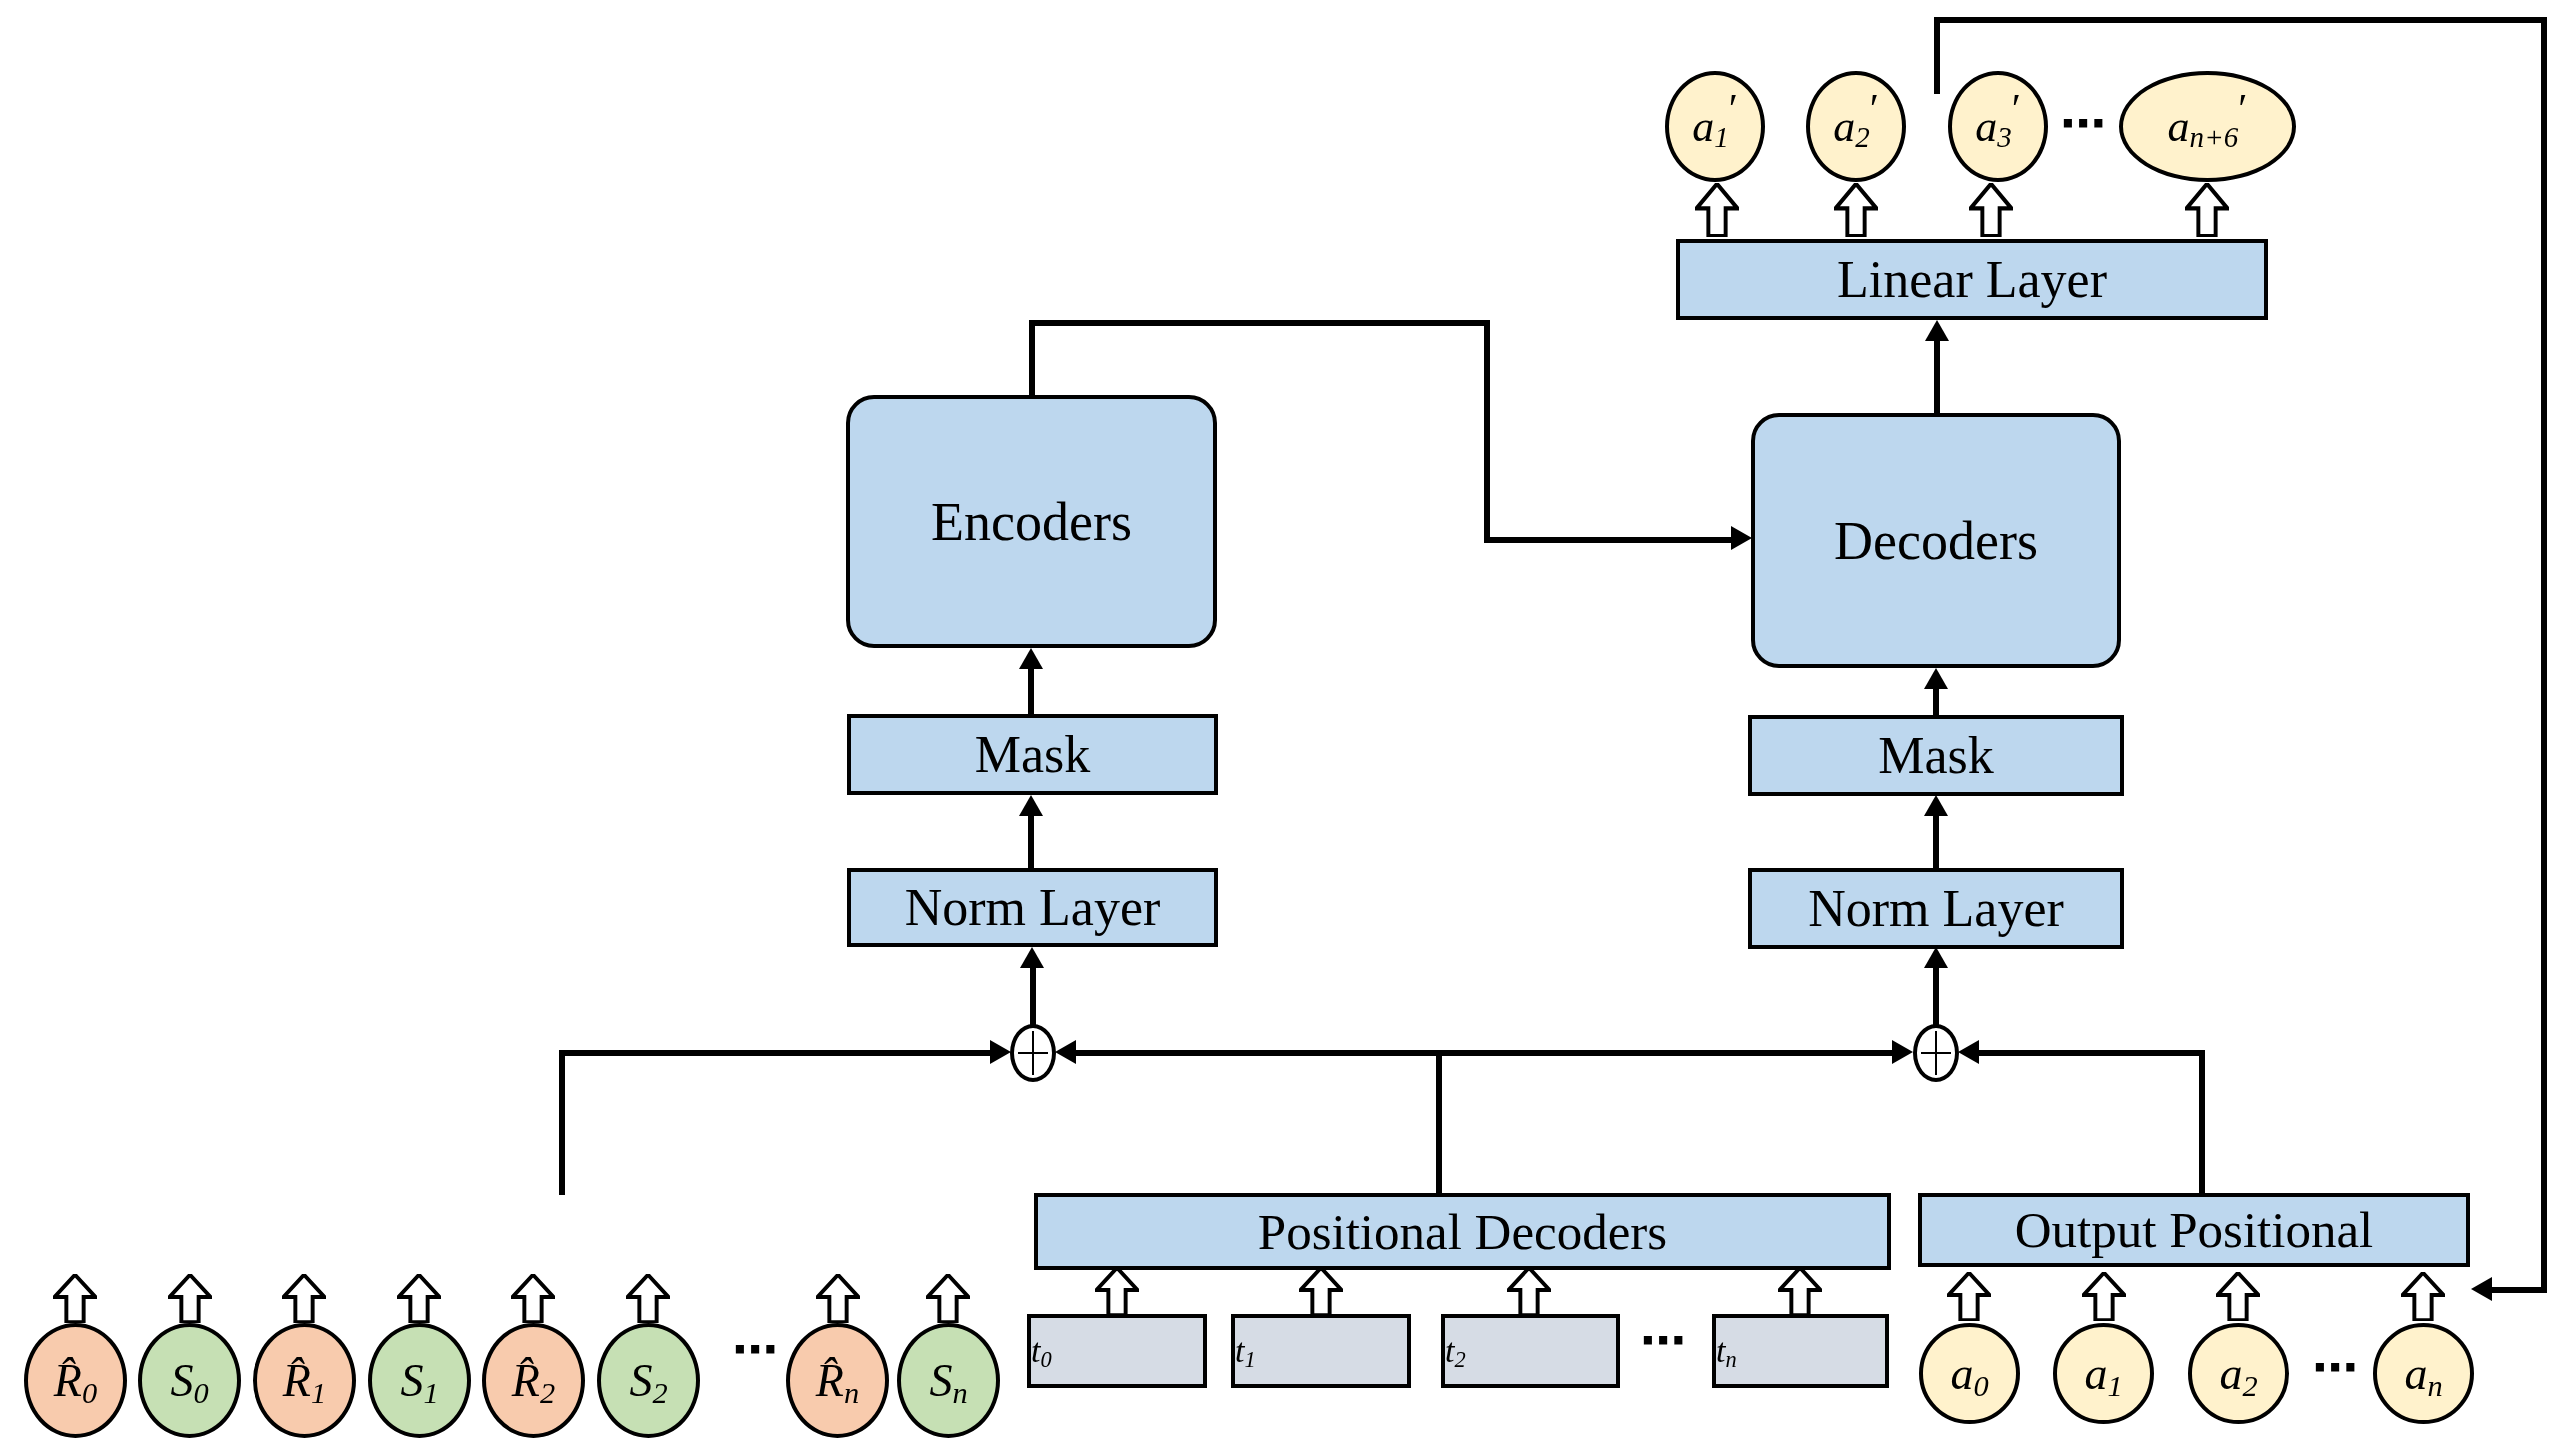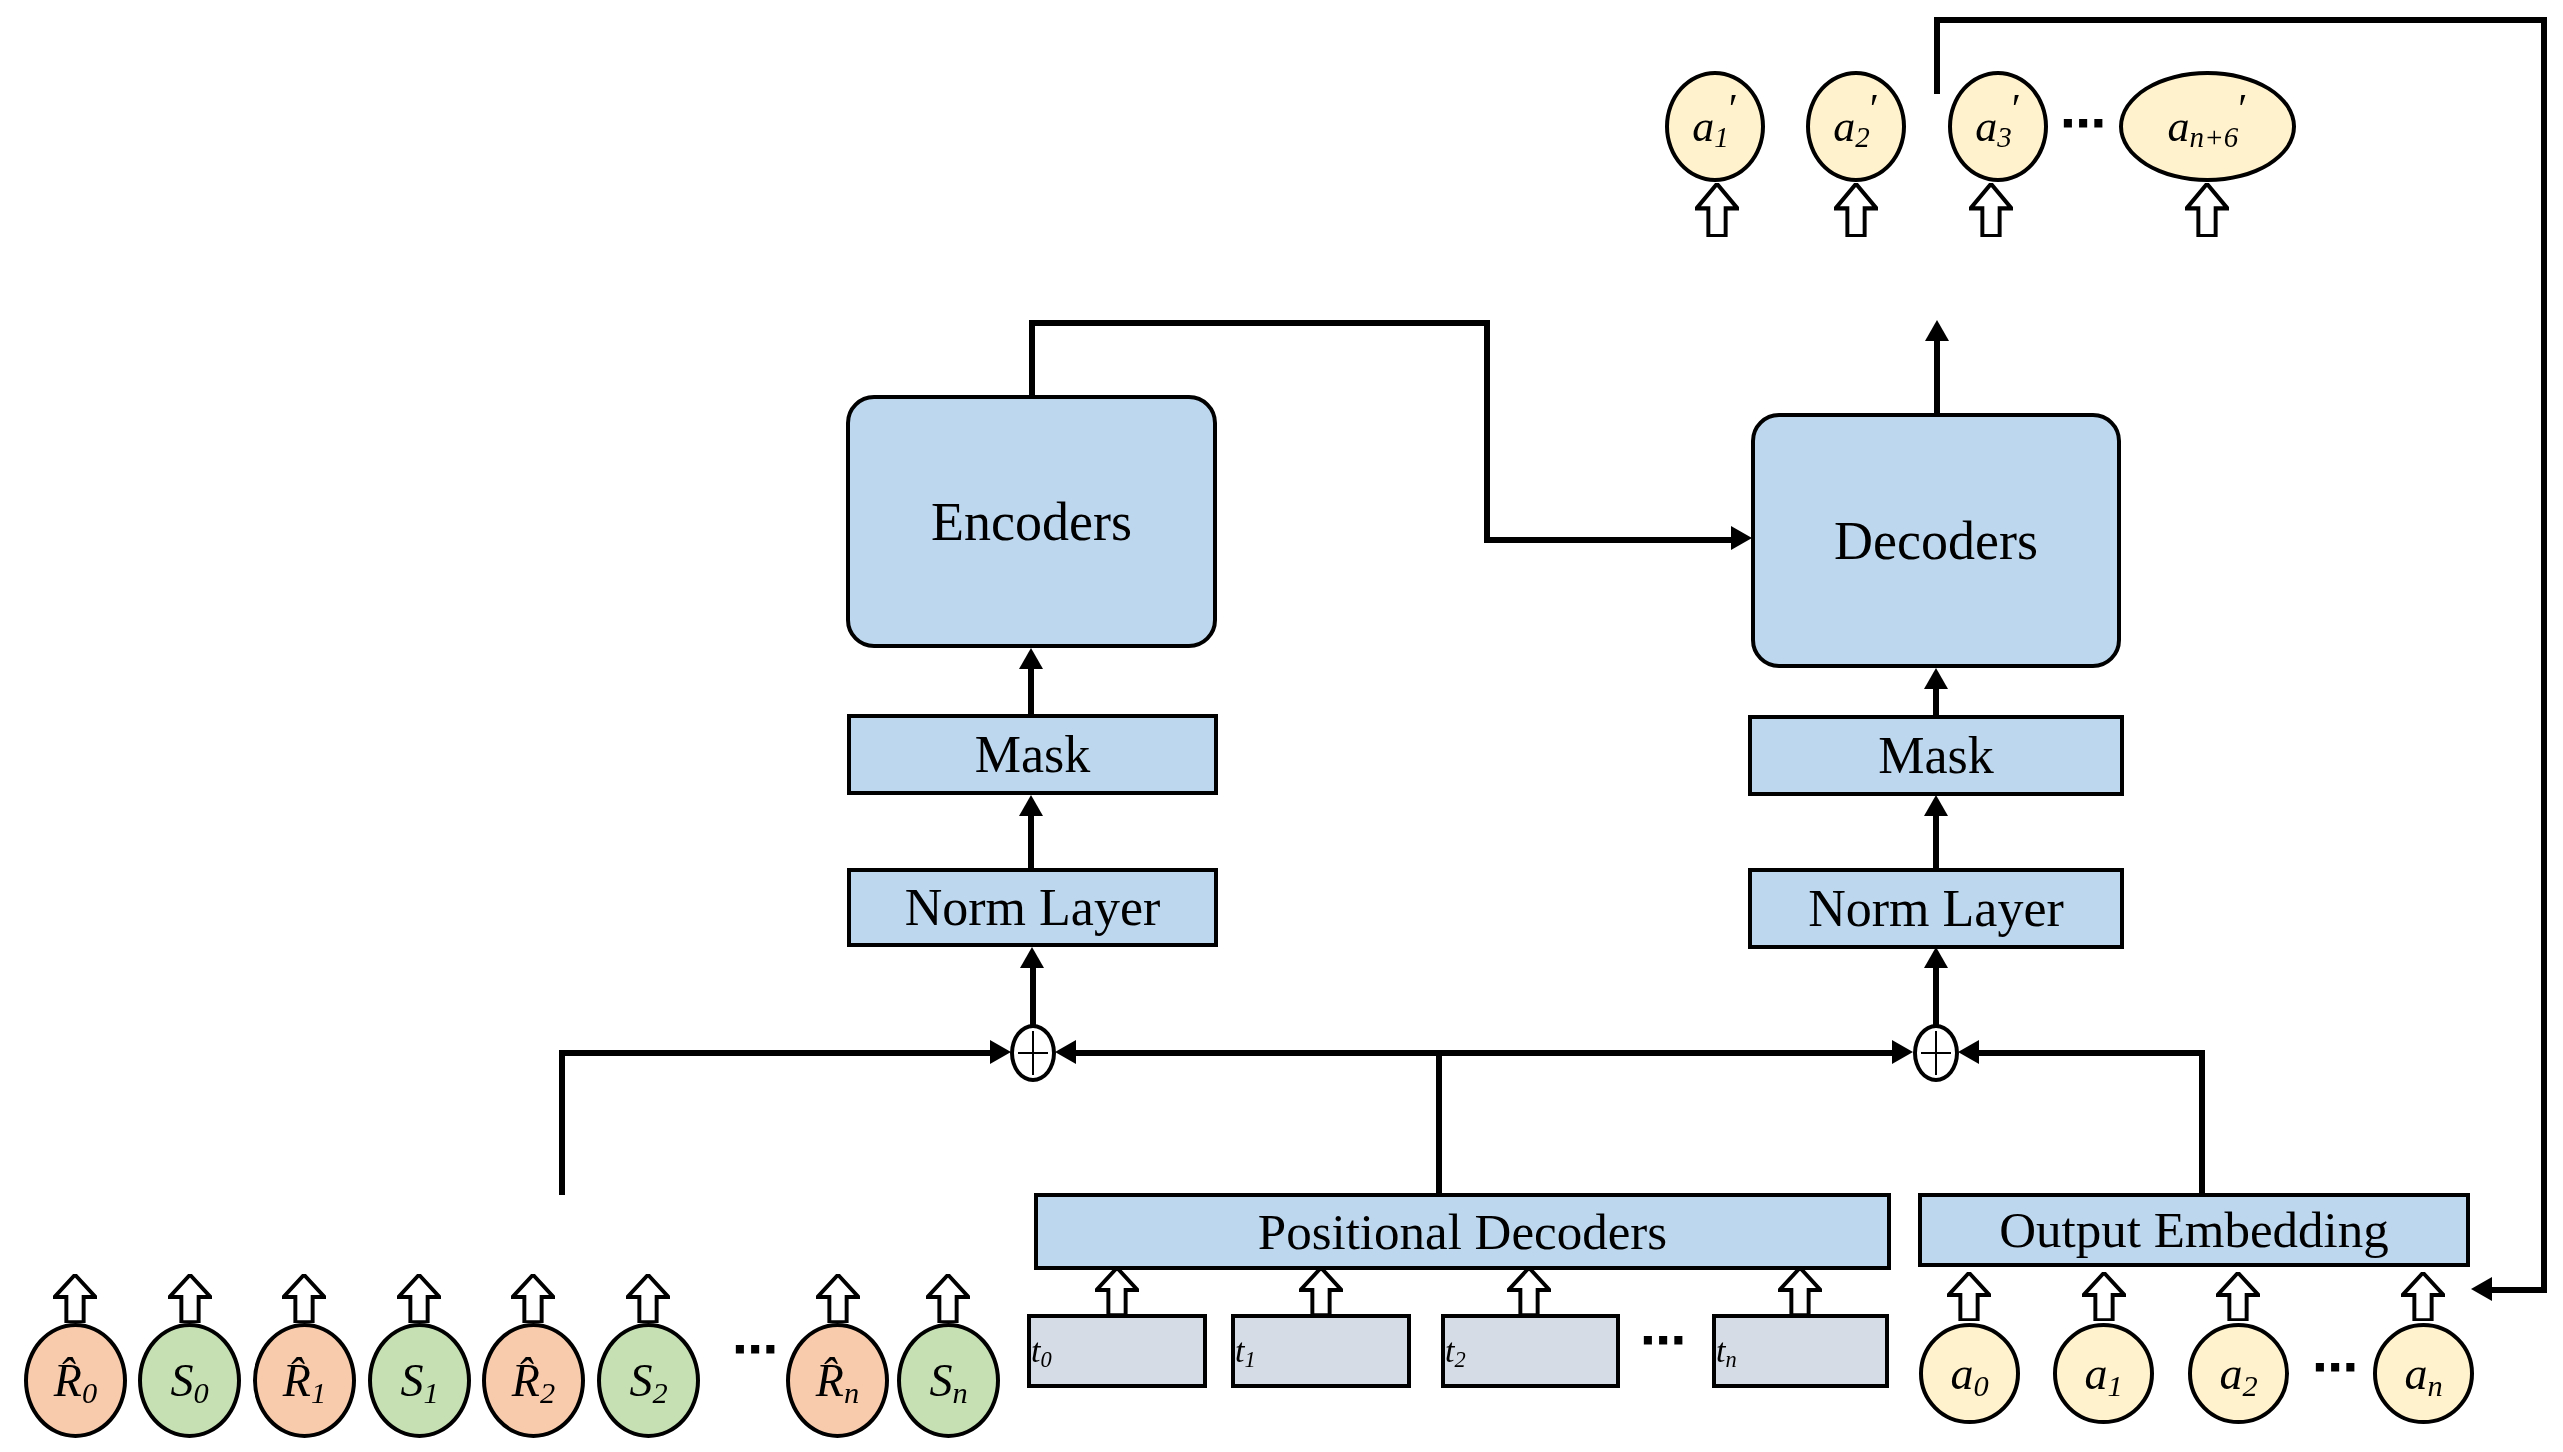--- a/index.html
+++ b/index.html
@@ -133,25 +133,28 @@
   </div>
   <div class="box" style="left:1748px;top:715px;width:376px;height:81px;">
     <span>Mask</span>
   </div>
   <div class="box" style="left:847px;top:868px;width:371px;height:79px;">
     <span>Norm Layer</span>
   </div>
   <div class="box" style="left:1748px;top:868px;width:376px;height:81px;">
     <span>Norm Layer</span>
   </div>
+  <div class="box" style="left:1676px;top:239px;width:592px;height:81px;">
+    <span>Linear Layer</span>
+  </div>
   <div class="box emb" style="left:1034px;top:1193px;width:857px;height:77px;">
     <span>Positional Decoders</span>
   </div>
   <div class="box emb" style="left:1918px;top:1193px;width:552px;height:74px;">
-    <span>Output Embedding</span>
+    <span>Output Positional</span>
   </div>
 
   <svg class="holarr tall" style="left:1695px;top:183px;" viewBox="0 0 56 64" preserveAspectRatio="none">
       <polygon points="17,63 17,30 2,30 28,1 54,30 39,30 39,63" fill="#fff" stroke="#000" stroke-width="5"></polygon>
     </svg>
   <svg class="holarr tall" style="left:1834px;top:183px;" viewBox="0 0 56 64" preserveAspectRatio="none">
       <polygon points="17,63 17,30 2,30 28,1 54,30 39,30 39,63" fill="#fff" stroke="#000" stroke-width="5"></polygon>
     </svg>
   <svg class="holarr tall" style="left:1969px;top:183px;" viewBox="0 0 56 64" preserveAspectRatio="none">
       <polygon points="17,63 17,30 2,30 28,1 54,30 39,30 39,63" fill="#fff" stroke="#000" stroke-width="5"></polygon>

